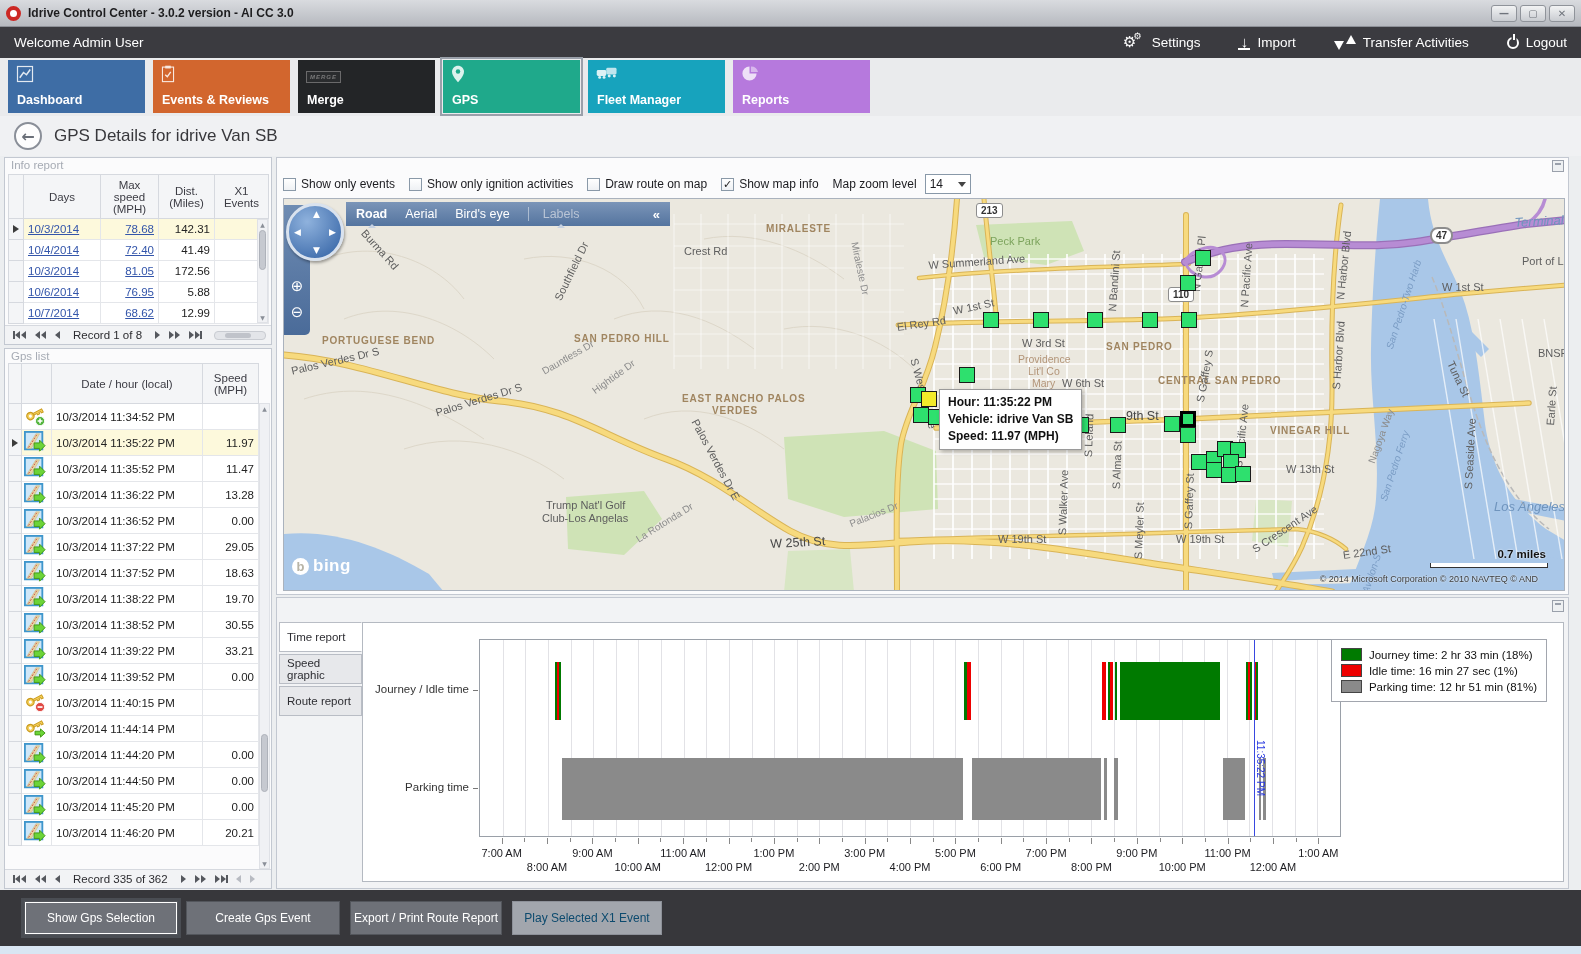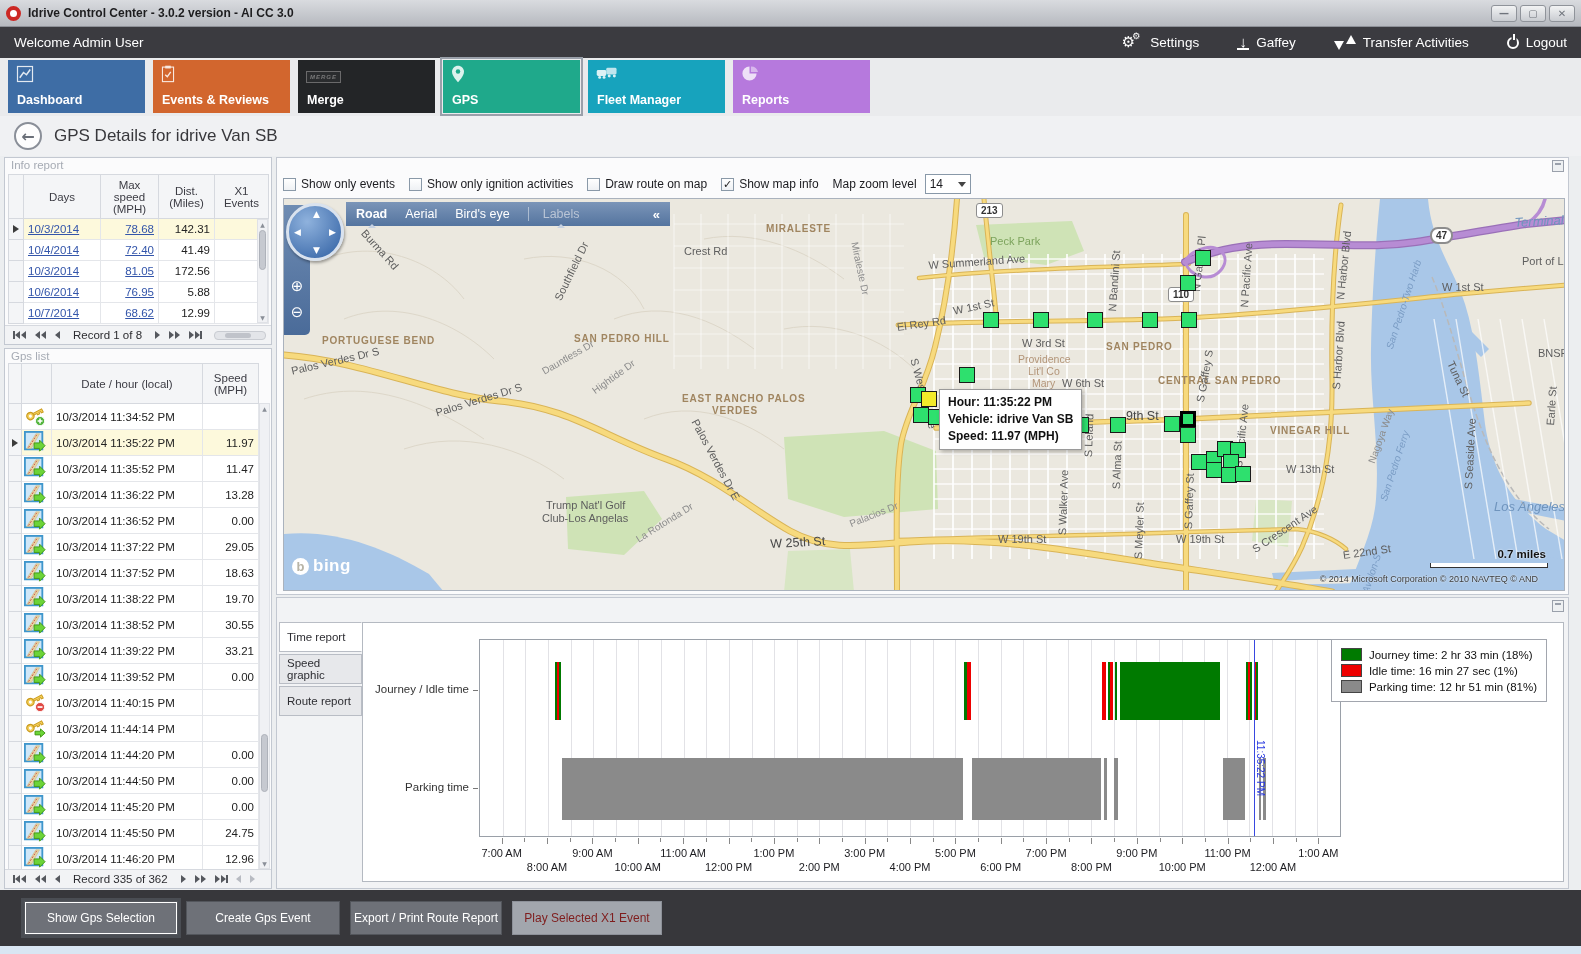--- a/index.html
+++ b/index.html
@@ -160,21 +160,21 @@
   .legend{position:absolute;right:16px;top:16px;border:1px solid #a2a6ae;background:#fff;padding:5px 9px;z-index:5;}
   .leg-row{display:flex;align-items:center;margin:3px 0;}
   .leg-swatch{width:21px;height:13px;border:1px solid #444;margin-right:7px;}
   .leg-label{font-size:11.5px;color:#111;white-space:nowrap;}
 
   
   .footer{position:absolute;left:0;top:890px;width:100%;height:56px;background:#37373b;}
   .fbtn{position:absolute;top:11px;height:34px;color:#fff;font-size:12px;display:flex;align-items:center;
     justify-content:center;background:#6e7178;border:1px solid #53565c;}
   .fbtn.focused{box-shadow:0 0 0 1px #fff inset, 0 0 0 3px #4a4d53;}
-  .fbtn.disabled{background:#a2a6ad;color:#7f1d1d;border-color:#8d9199;}
+  .fbtn.disabled{background:#a2a6ad;color:#0c4a6e;border-color:#8d9199;}
   .bottom-strip{position:absolute;left:0;top:946px;width:100%;height:8px;background:#d9e6f3;}
 </style>
 </head>
 <body>
 
 <div class="app">
 
   <div class="titlebar">
     <span class="app-icon"></span>
     <span class="win-title">Idrive Control Center - 3.0.2 version - Al CC 3.0</span>
@@ -193,21 +193,21 @@
           </span>
           <span>Settings</span>
         </div>
         <div class="tb-action">
           <span class="tb-icon">
             <span class="imp-wrap">
               <span class="imp-arrow">↓</span>
               <span class="imp-bar"></span>
             </span>
           </span>
-          <span>Gaffey</span>
+          <span>Import</span>
         </div>
         <div class="tb-action">
           <span class="tb-icon">
             <span class="tr-down"></span>
             <span class="tr-up"></span>
           </span>
           <span>Transfer Activities</span>
         </div>
         <div class="tb-action">
           <span class="tb-icon">
@@ -568,33 +568,22 @@
               <td class="num">0.00</td>
             </tr>
             <tr style="height: 26px;">
               <td class="gut"></td>
               <td style="padding: 0px 2px;"><span><svg width="22" height="22" viewBox="0 0 24 24">
                     <rect x="1" y="1" width="19" height="19" fill="#cfe7f8" stroke="#3f96cc" stroke-width="2"></rect>
                     <path d="M3,19 L13,3 L17,3 L8,19 Z" fill="#e6d6a4" stroke="#c8b070" stroke-width="0.5"></path>
                     <path d="M5,18 L14,4" stroke="#cc4444" stroke-width="1" stroke-dasharray="2,1.6" fill="none"></path>
                     <path d="M11,13 h6 v-3 l6,6 -6,6 v-3 h-6 Z" fill="#6cd438" stroke="#3f9510" stroke-width="1"></path>
                   </svg></span></td>
-              <td>10/3/2014 11:45:50 PM</td>
-              <td class="num">24.75</td>
-            </tr>
-            <tr style="height: 26px;">
-              <td class="gut"></td>
-              <td style="padding: 0px 2px;"><span><svg width="22" height="22" viewBox="0 0 24 24">
-                    <rect x="1" y="1" width="19" height="19" fill="#cfe7f8" stroke="#3f96cc" stroke-width="2"></rect>
-                    <path d="M3,19 L13,3 L17,3 L8,19 Z" fill="#e6d6a4" stroke="#c8b070" stroke-width="0.5"></path>
-                    <path d="M5,18 L14,4" stroke="#cc4444" stroke-width="1" stroke-dasharray="2,1.6" fill="none"></path>
-                    <path d="M11,13 h6 v-3 l6,6 -6,6 v-3 h-6 Z" fill="#6cd438" stroke="#3f9510" stroke-width="1"></path>
-                  </svg></span></td>
               <td>10/3/2014 11:46:20 PM</td>
-              <td class="num">12.96</td>
+              <td class="num">20.21</td>
             </tr>
           </tbody>
       </table>
       <div class="vscroll" style="right:0;top:40px;height:466px;">
         <span class="varrow" style="top:1px;">▲</span>
         <div class="vthumb" style="top:330px;height:58px;"></div>
         <span class="varrow" style="bottom:1px;">▼</span>
       </div>
     </div>
     <div class="pager" id="gps-pager">

